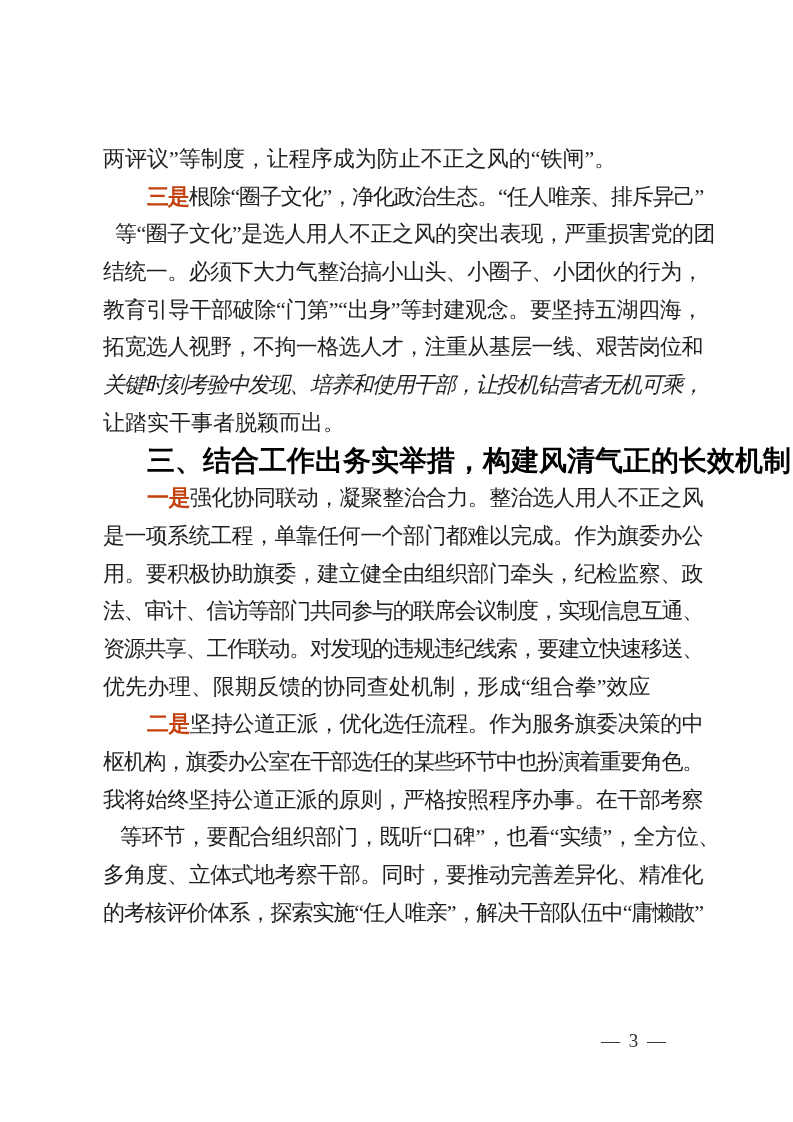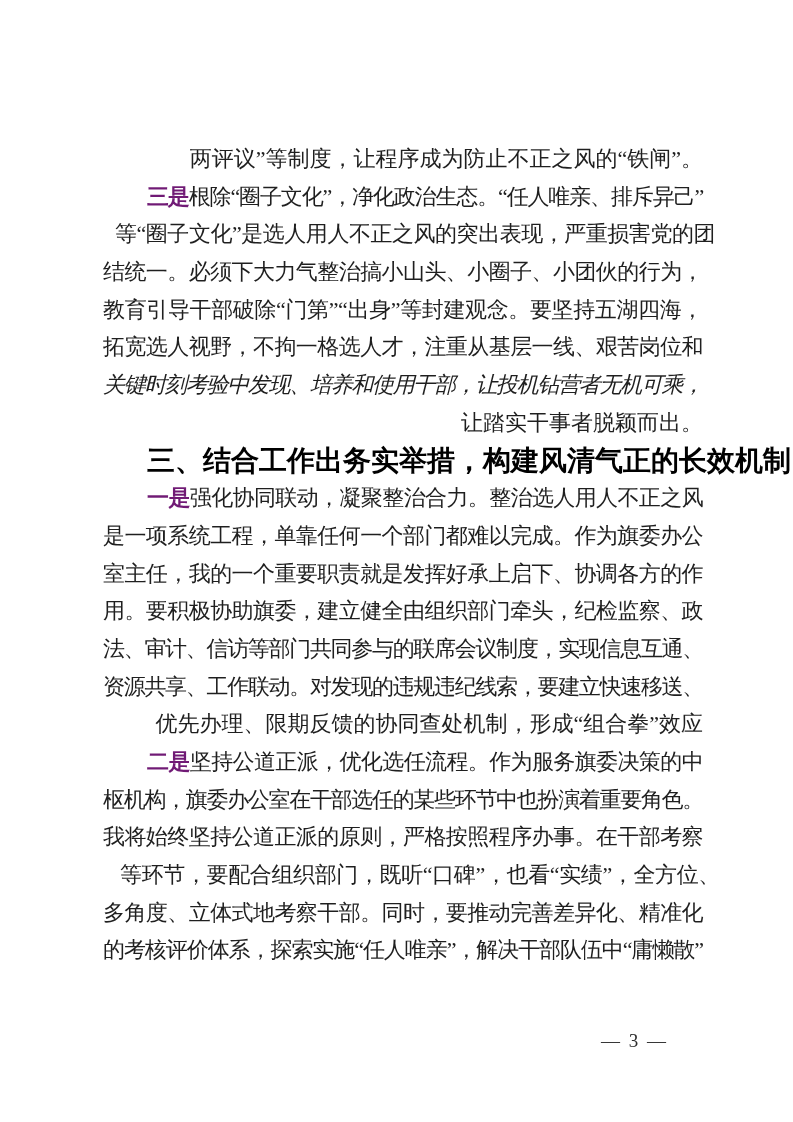--- a/index.html
+++ b/index.html
@@ -7,21 +7,20 @@
     padding: 0;
     background: #ffffff;
   }
   .doc-page {
     position: relative;
     width: 793px;
     height: 1122px;
     background: #ffffff;
     overflow: hidden;
     font-family: "Liberation Serif", serif;
-    text-align: right;
   }
   .text-block {
     position: absolute;
     left: 103px;
     top: 140px;
     width: 600px;
   }
   .line {
     height: 37.7px;
     line-height: 37.7px;
@@ -34,21 +33,21 @@
   }
   .line.heading {
     font-family: "Liberation Sans", sans-serif;
     font-weight: bold;
     font-size: 28px;
     color: #000000;
   }
   .line .lc b {
     font-family: "Liberation Sans", sans-serif;
     font-weight: bold;
-    color: #701a75;
+    color: #c2410c;
   }
   .page-number {
     position: absolute;
     top: 1030px;
     right: 125px;
     font-size: 19px;
     line-height: 22px;
     color: #2e2e2e;
     letter-spacing: 2px;
     font-family: "Liberation Serif", serif;
@@ -63,21 +62,20 @@
       <div class="line indent fit"><span class="lc" style="letter-spacing: -1.14009px;"><b>三是</b>根除“圈子文化”，净化政治生态。“任人唯亲、排斥异己”</span></div>
       <div class="line fit"><span class="lc" style="letter-spacing: -0.466595px; margin-left: 12px;">等“圈子文化”是选人用人不正之风的突出表现，严重损害党的团</span></div>
       <div class="line fit"><span class="lc" style="letter-spacing: -0.571429px;">结统一。必须下大力气整治搞小山头、小圈子、小团伙的行为，</span></div>
       <div class="line fit"><span class="lc" style="letter-spacing: -0.36875px;">教育引导干部破除“门第”“出身”等封建观念。要坚持五湖四海，</span></div>
       <div class="line fit"><span class="lc" style="letter-spacing: -0.571429px;">拓宽选人视野，不拘一格选人才，注重从基层一线、艰苦岗位和</span></div>
       <div class="line fit"><span class="lc" style="letter-spacing: -1.31034px; font-style: italic;">关键时刻考验中发现、培养和使用干部，让投机钻营者无机可乘，</span></div>
       <div class="line"><span class="lc">让踏实干事者脱颖而出。</span></div>
       <div class="line heading indent"><span class="lc">三、结合工作出务实举措，构建风清气正的长效机制</span></div>
       <div class="line indent fit"><span class="lc" style="letter-spacing: -0.615385px;"><b>一是</b>强化协同联动，凝聚整治合力。整治选人用人不正之风</span></div>
       <div class="line fit"><span class="lc" style="letter-spacing: -0.571429px; margin-top: 38px;">是一项系统工程，单靠任何一个部门都难以完成。作为旗委办公</span></div>
-      <div class="line fit"><span class="lc" style="letter-spacing: -0.571429px;">室主任，我的一个重要职责就是发挥好承上启下、协调各方的作</span></div>
       <div class="line fit"><span class="lc" style="letter-spacing: -0.571429px;">用。要积极协助旗委，建立健全由组织部门牵头，纪检监察、政</span></div>
       <div class="line fit"><span class="lc" style="letter-spacing: -1.31034px;">法、审计、信访等部门共同参与的联席会议制度，实现信息互通、</span></div>
       <div class="line fit"><span class="lc" style="letter-spacing: -1.31034px;">资源共享、工作联动。对发现的违规违纪线索，要建立快速移送、</span></div>
       <div class="line"><span class="lc">优先办理、限期反馈的协同查处机制，形成“组合拳”效应</span></div>
       <div class="line indent fit"><span class="lc" style="letter-spacing: -0.615385px;"><b>二是</b>坚持公道正派，优化选任流程。作为服务旗委决策的中</span></div>
       <div class="line fit"><span class="lc" style="letter-spacing: -1.31034px;">枢机构，旗委办公室在干部选任的某些环节中也扮演着重要角色。</span></div>
       <div class="line fit"><span class="lc" style="letter-spacing: -0.571429px;">我将始终坚持公道正派的原则，严格按照程序办事。在干部考察</span></div>
       <div class="line fit"><span class="lc" style="letter-spacing: -0.36875px; margin-left: 17px;">等环节，要配合组织部门，既听“口碑”，也看“实绩”，全方位、</span></div>
       <div class="line fit"><span class="lc" style="letter-spacing: -0.571429px;">多角度、立体式地考察干部。同时，要推动完善差异化、精准化</span></div>
       <div class="line fit"><span class="lc" style="letter-spacing: -1.06653px;">的考核评价体系，探索实施“任人唯亲”，解决干部队伍中“庸懒散”</span></div>

